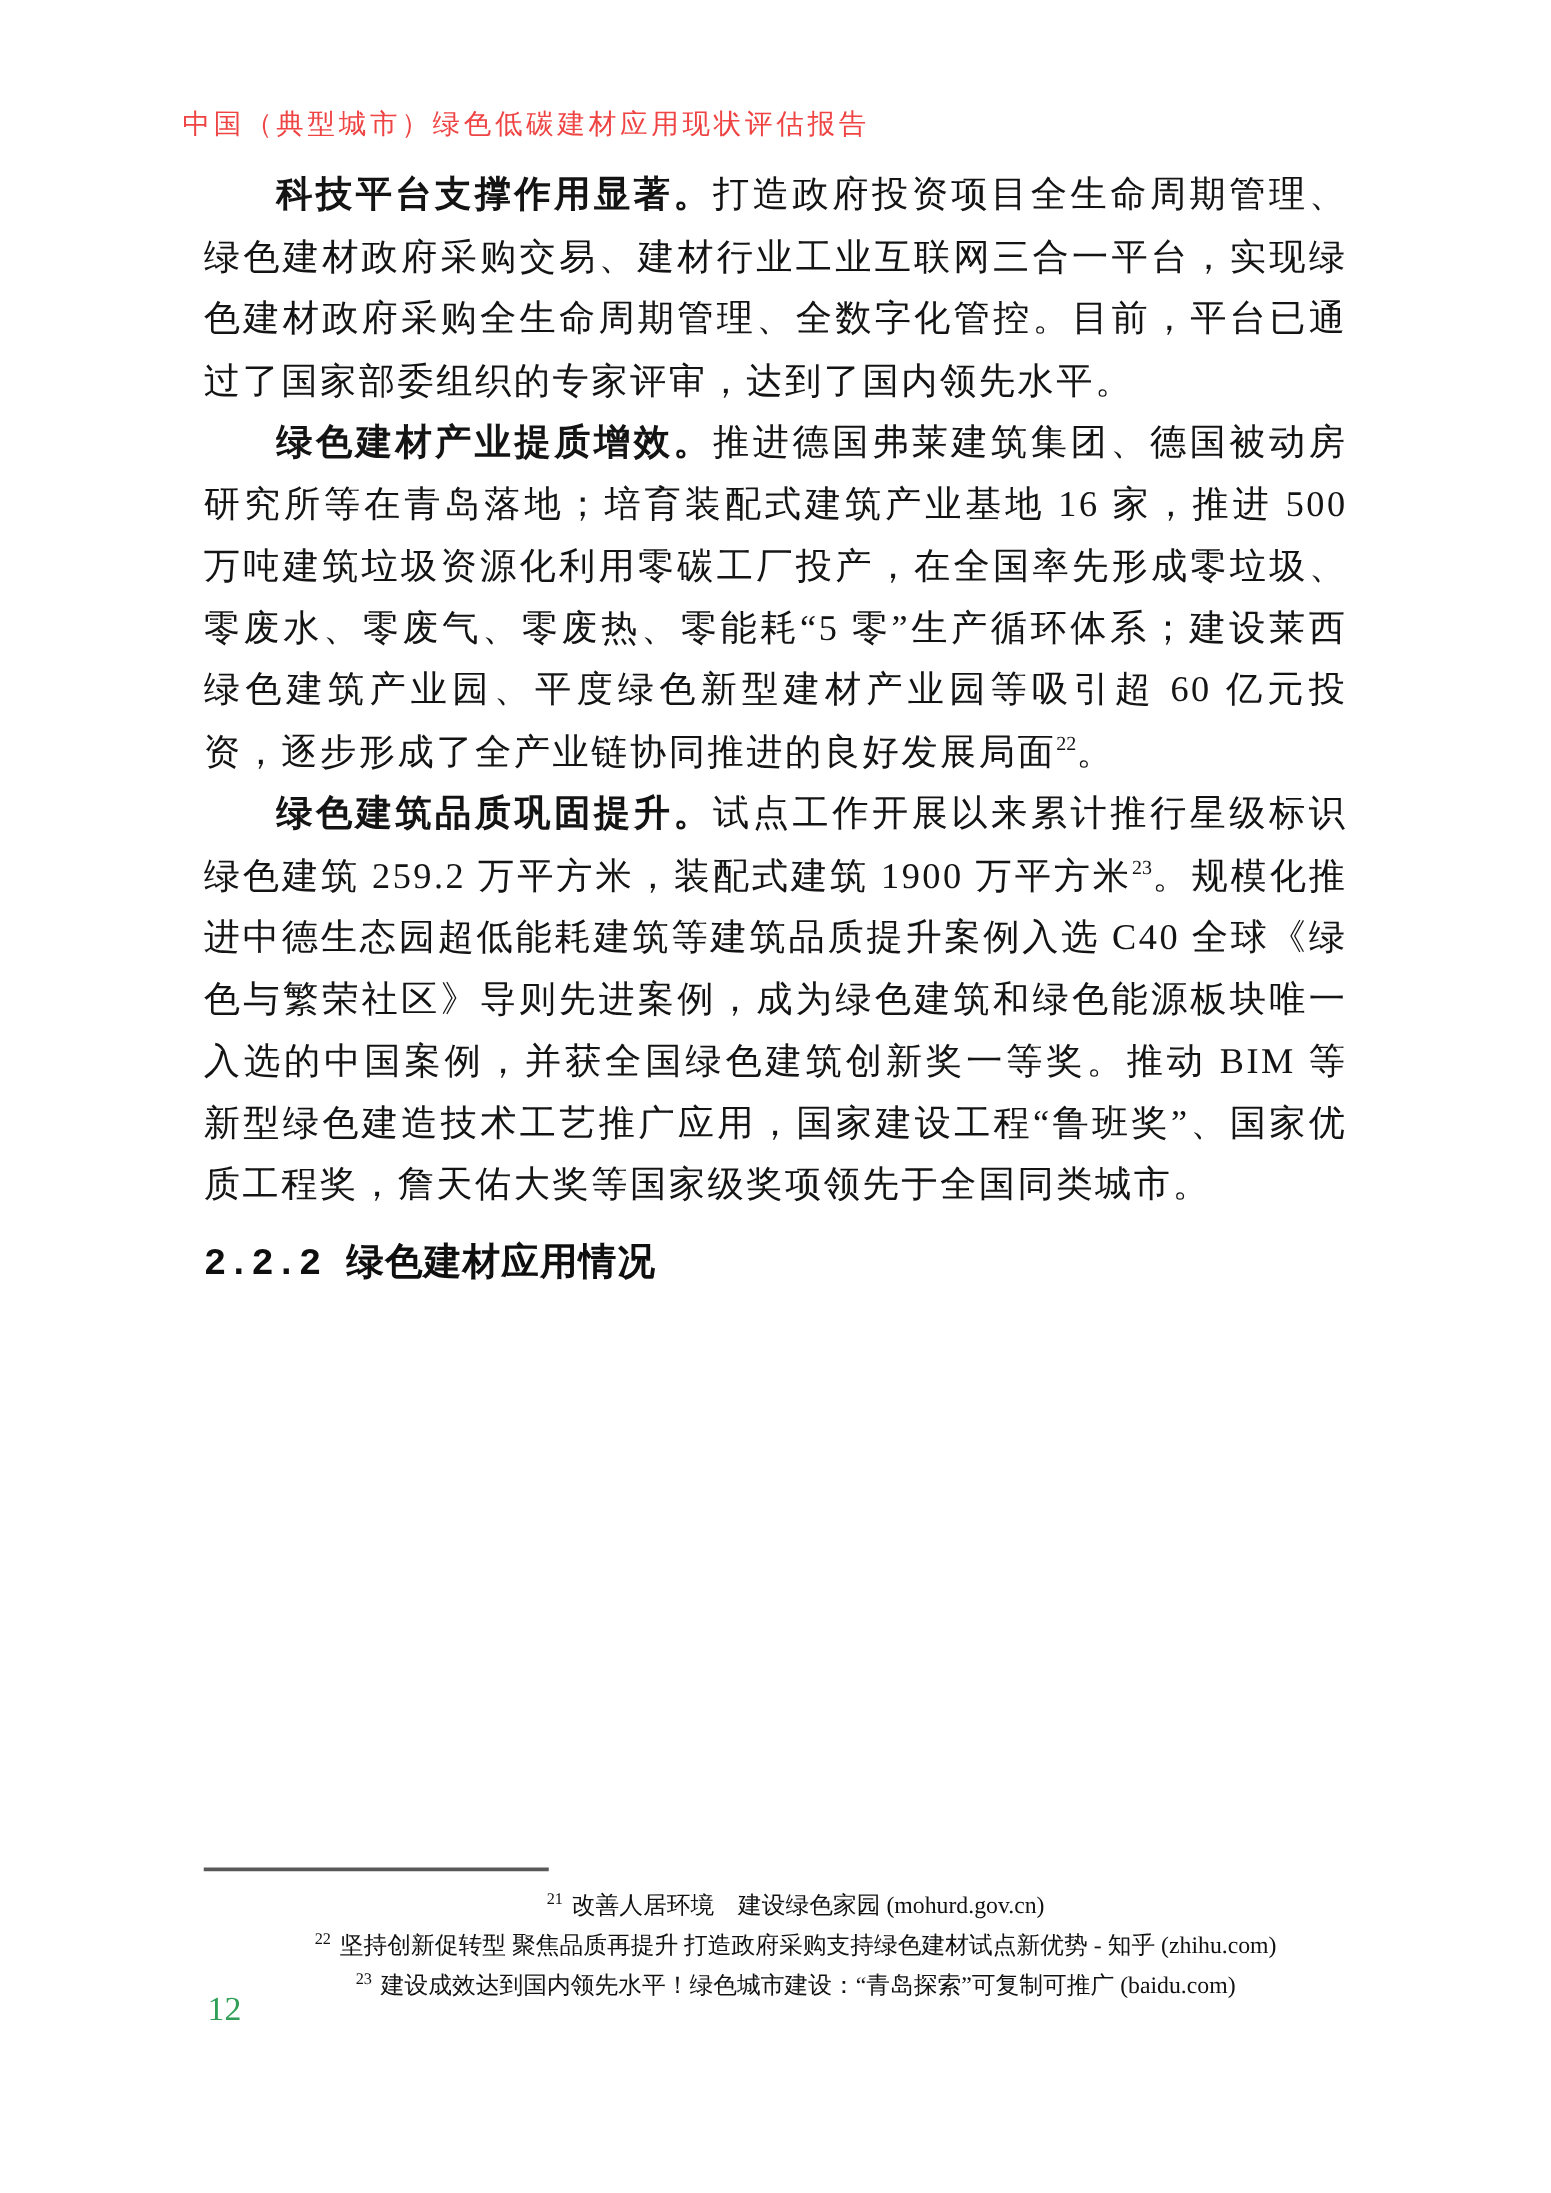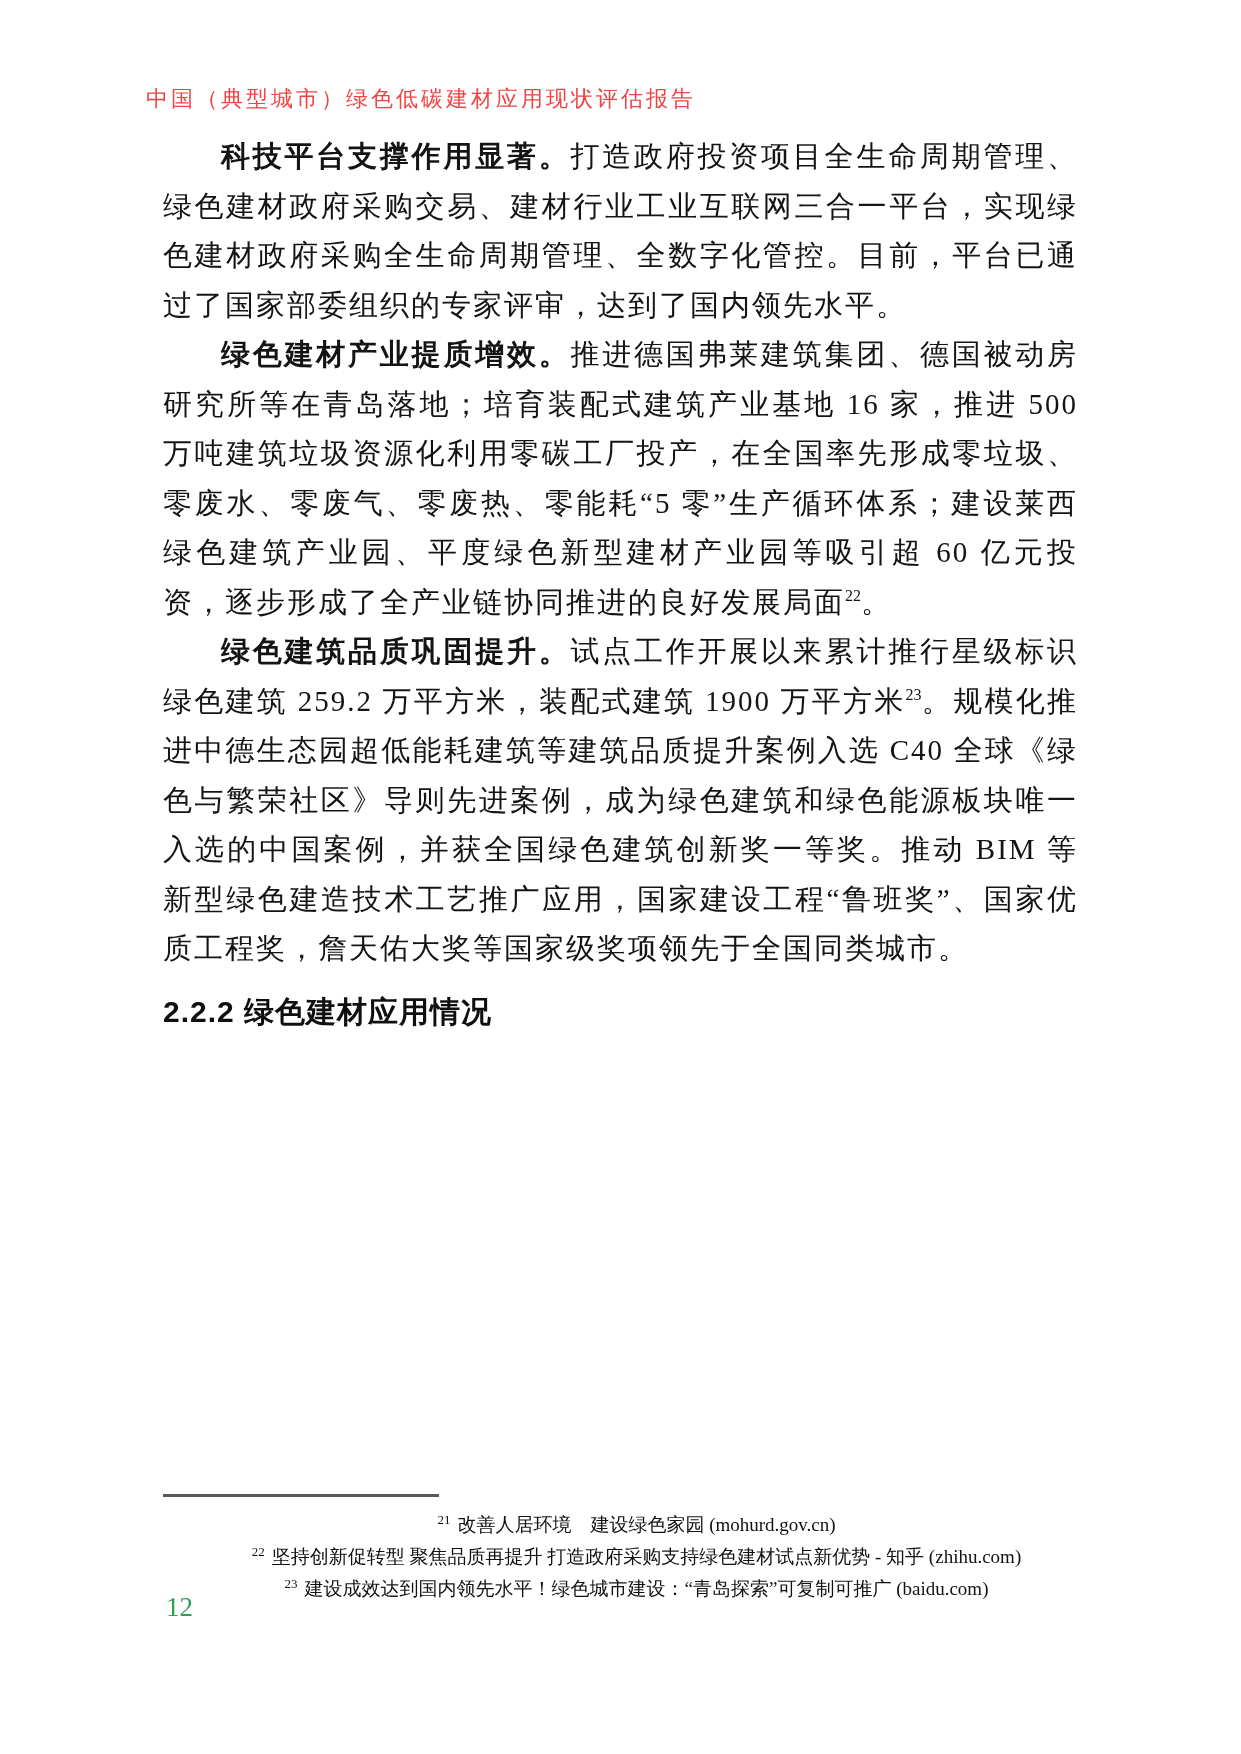--- a/index.html
+++ b/index.html
@@ -46,21 +46,21 @@
   .supref {
     font-size: 16px;
     line-height: 0;
     vertical-align: super;
     letter-spacing: 0;
   }
   .section-heading {
     font-size: 30px;
     line-height: 42px;
     font-weight: 700;
-    font-family: Liberation Sans, sans-serif;
+    font-family: Liberation Mono, monospace;
     color: #0f0f0f;
     margin: 17px 0 13px 0;
     letter-spacing: 1px;
   }
   .footnotes {
     position: absolute;
     left: 163px;
     top: 1494px;
     width: 915px;
     text-align: center;

